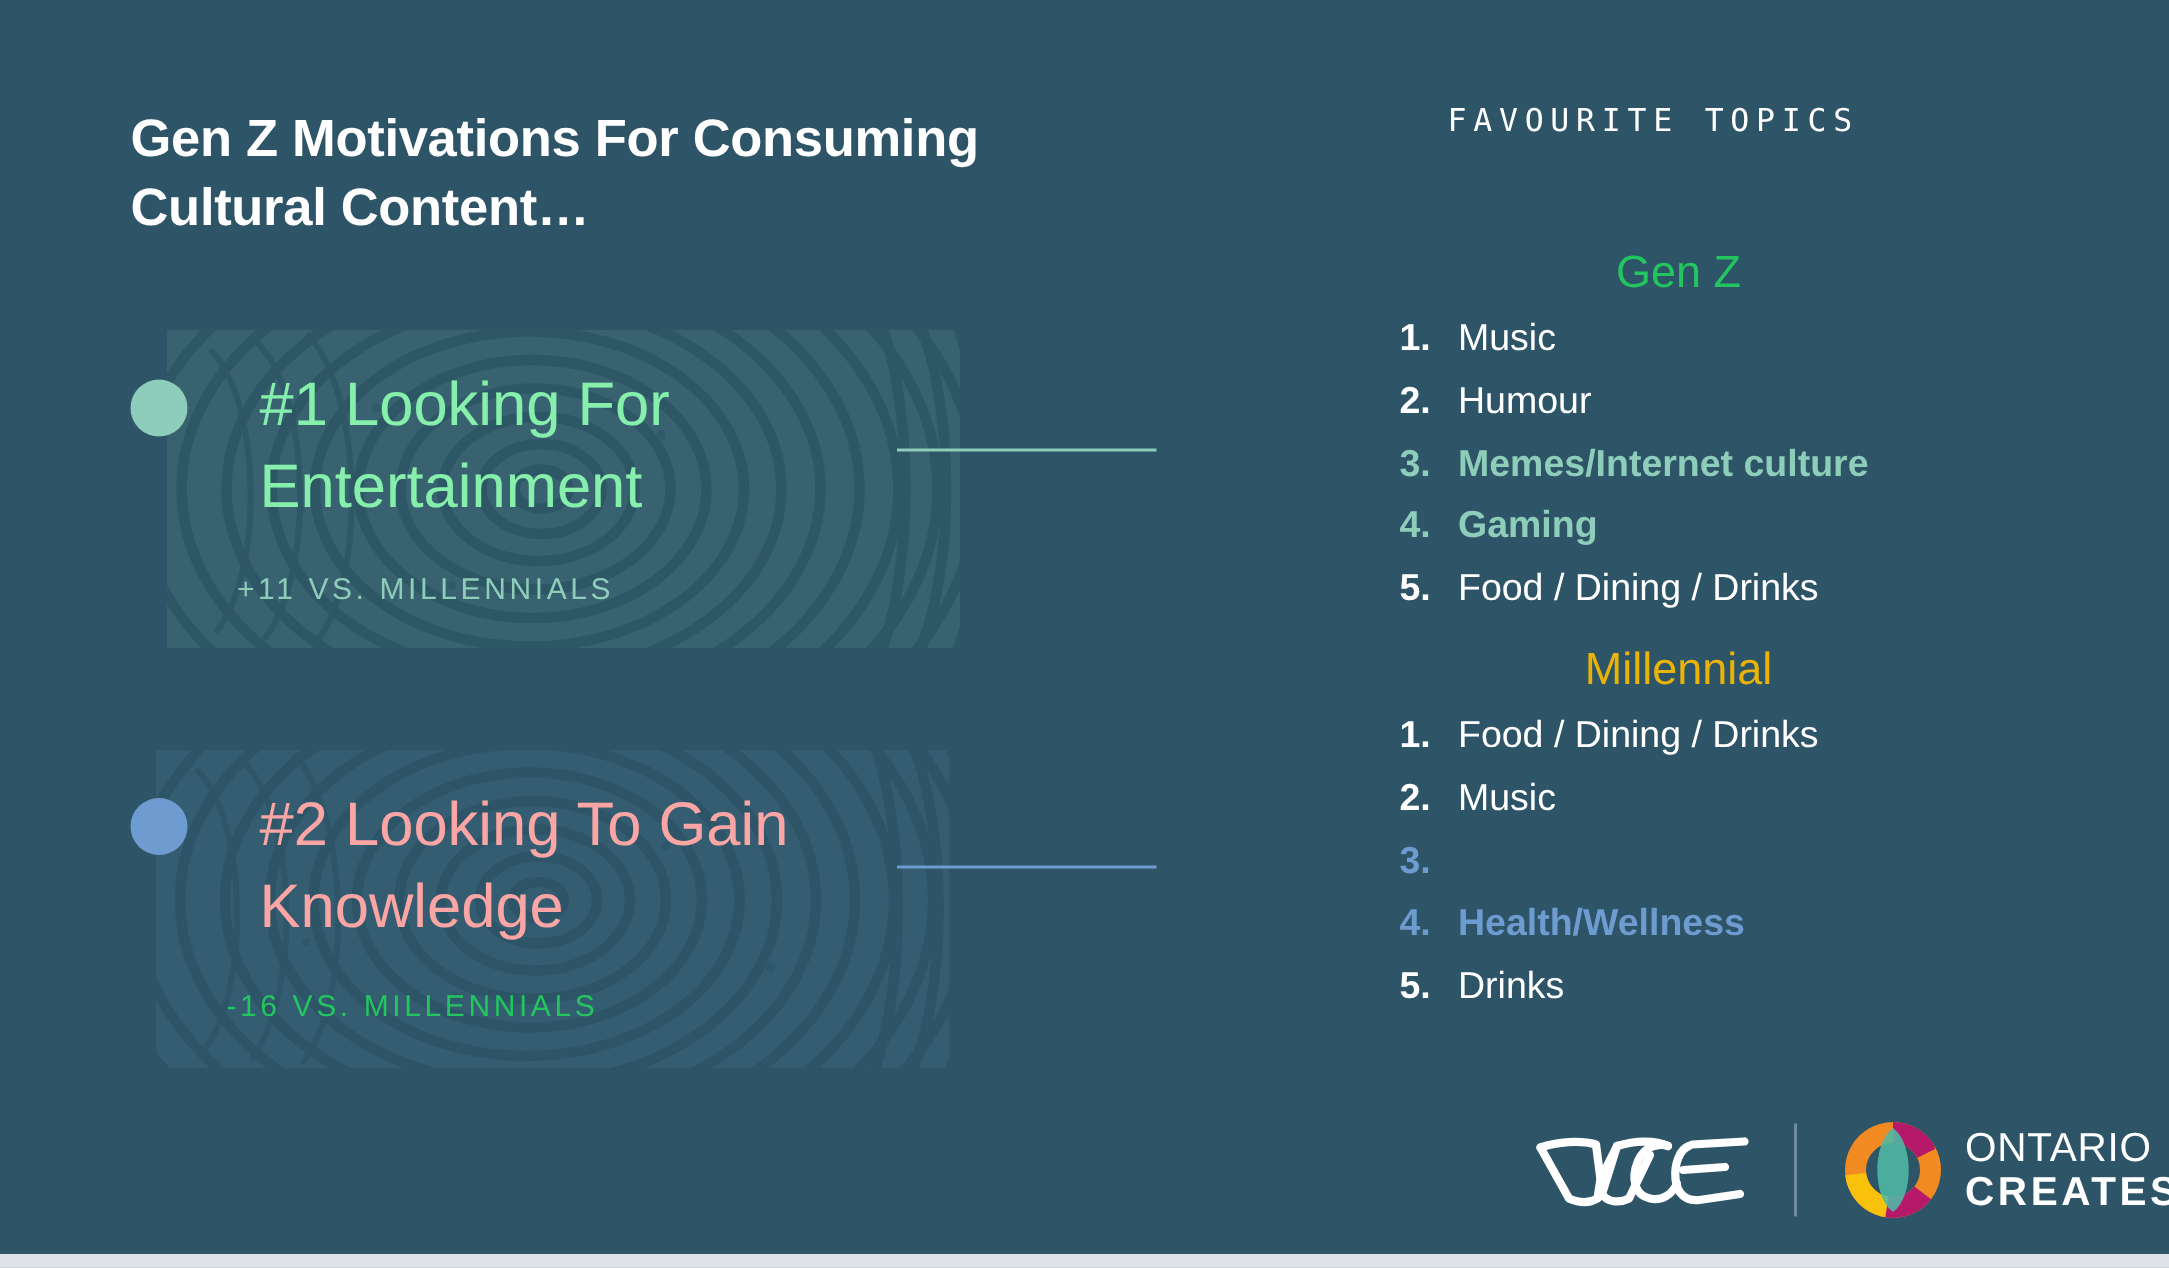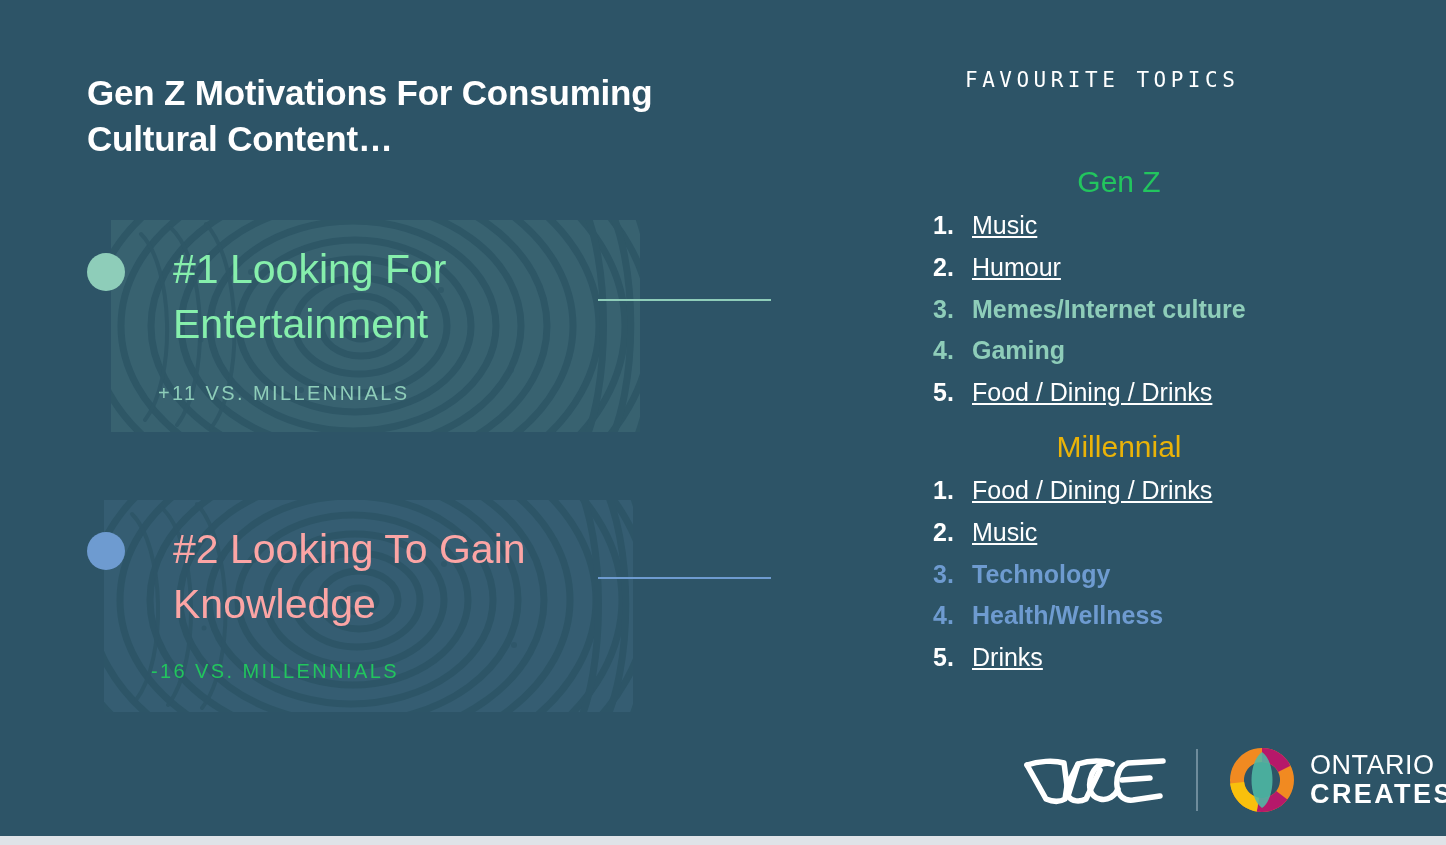--- a/index.html
+++ b/index.html
@@ -157,21 +157,21 @@
   .topic-num {
     font-weight: bold;
     margin-right: 9px;
     min-width: 30px;
   }
   .topic-label { font-weight: 300; }
 
   .topic-item.plain .topic-num,
   .topic-item.plain .topic-label { color: #ffffff; }
 
-  .topic-item.plain .topic-label { font-weight: 300; text-decoration: underline; }
+  .topic-item.plain .topic-label { font-weight: 300; }
 
   #group-genz .topic-item.hl .topic-num,
   #group-genz .topic-item.hl .topic-label { color: #8ecdb9; font-weight: bold; }
 
   #group-millennial .topic-item.hl .topic-num,
   #group-millennial .topic-item.hl .topic-label { color: #6e9bd0; font-weight: bold; }
 
   
 
   #footer-logos {
@@ -318,21 +318,20 @@
       <li class="topic-item plain">
         <span class="topic-num">1.</span>
         <span class="topic-label">Food / Dining / Drinks</span>
       </li>
       <li class="topic-item plain">
         <span class="topic-num">2.</span>
         <span class="topic-label">Music</span>
       </li>
       <li class="topic-item hl">
         <span class="topic-num">3.</span>
-        <span class="topic-label">Technology</span>
       </li>
       <li class="topic-item hl">
         <span class="topic-num">4.</span>
         <span class="topic-label">Health/Wellness</span>
       </li>
       <li class="topic-item plain">
         <span class="topic-num">5.</span>
         <span class="topic-label">Drinks</span>
       </li>
     </ul>

